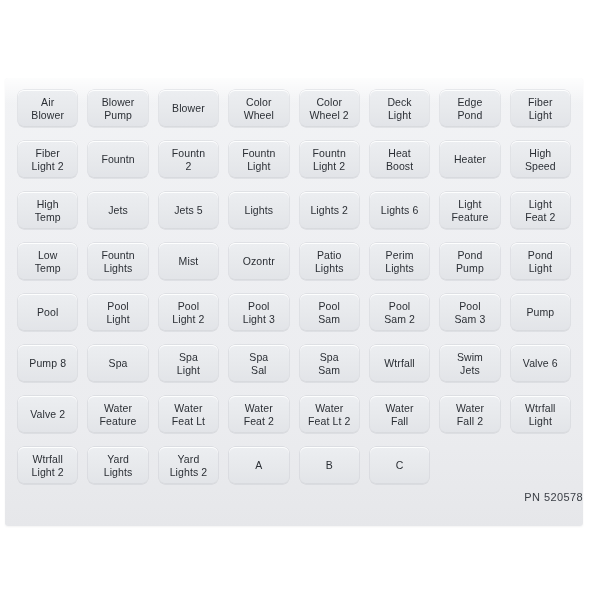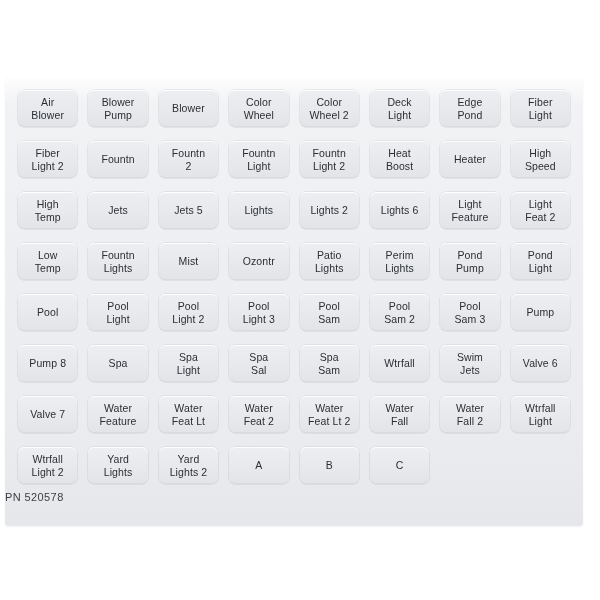--- a/index.html
+++ b/index.html
@@ -80,21 +80,21 @@
   .key .txt {
     display: block;
     white-space: pre-line;
   }
 
   #pn {
     position: absolute;
     left: 0;
     right: 0;
     top: 413px;
-    text-align: left;
+    text-align: right;
     font-size: 11px;
     letter-spacing: 0.4px;
     color: #3a3e45;
   }
 </style>
 </head>
 <body>
 
 <div id="stage">
 
@@ -271,21 +271,21 @@
           <span class="txt">Wtrfall</span>
         </div>
         <div class="key">
           <span class="txt">Swim
 Jets</span>
         </div>
         <div class="key">
           <span class="txt">Valve 6</span>
         </div>
         <div class="key">
-          <span class="txt">Valve 7</span>
+          <span class="txt">Valve 2</span>
         </div>
         <div class="key">
           <span class="txt">Water
 Feature</span>
         </div>
         <div class="key">
           <span class="txt">Water
 Feat Lt</span>
         </div>
         <div class="key">

